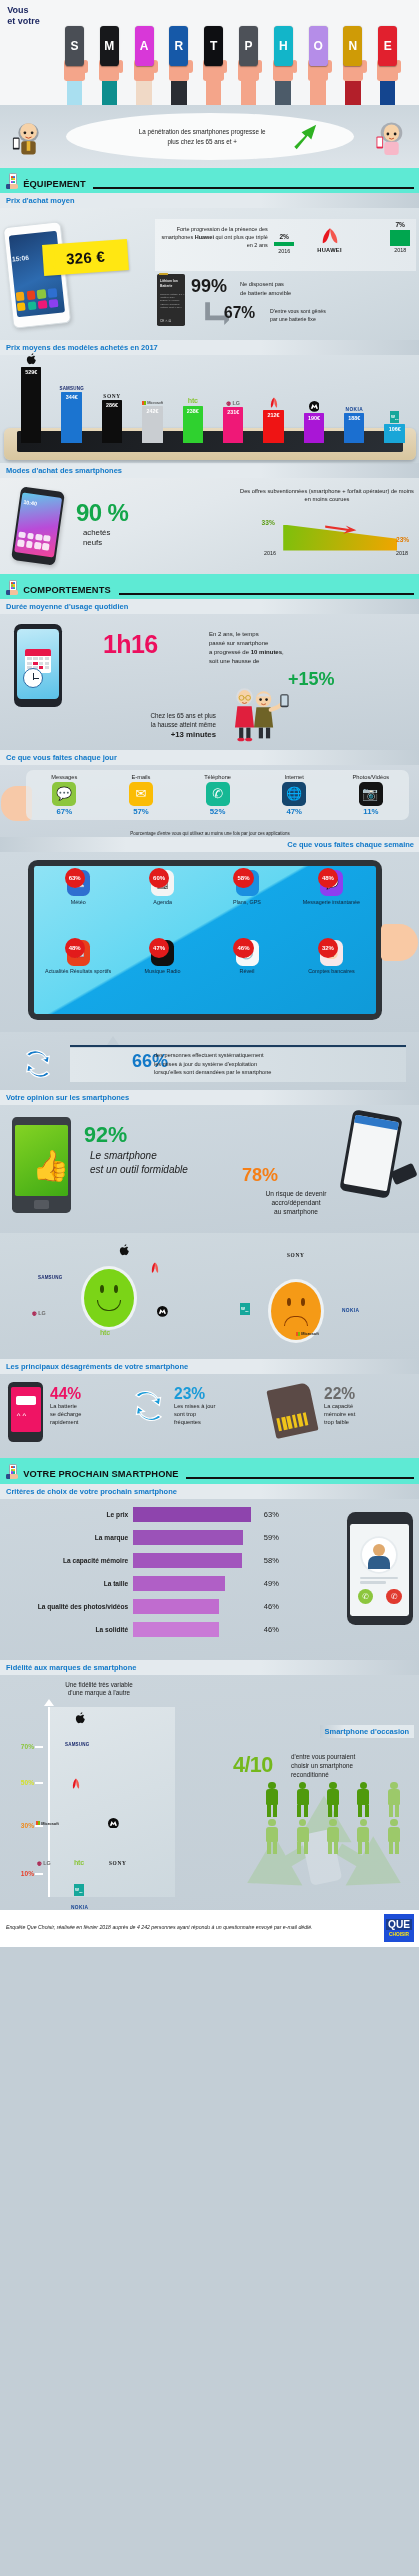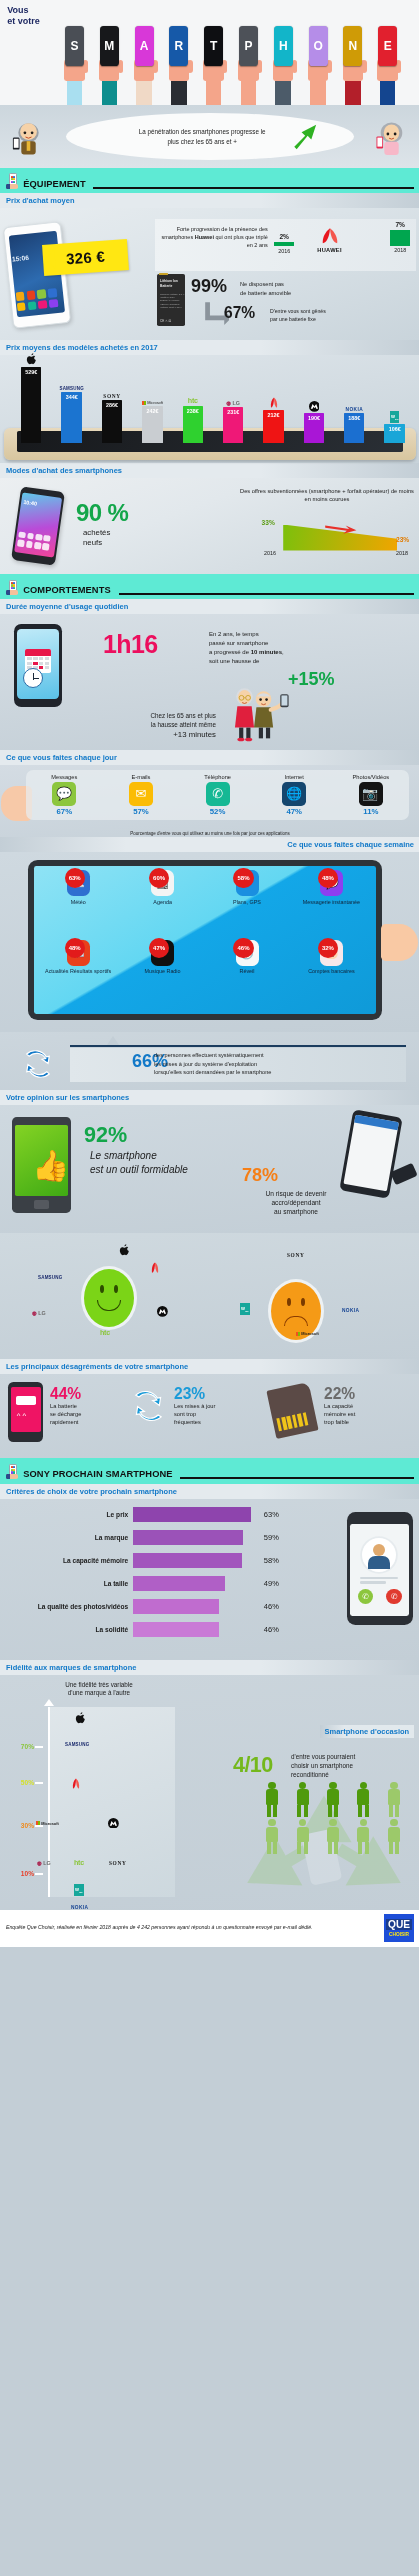--- a/index.html
+++ b/index.html
@@ -183,21 +183,21 @@
     background:#f7a98d; border-radius:18px 4.8px 2.4px 2.4px; z-index:-1; }
   .p1h16 { position:absolute; left:103px; top:15.6px; font-size:25px; font-weight:700;
     color:#ec0f5e; letter-spacing:-0.6px; }
   .t-en2 { position:absolute; left:209px; top:15.6px; width:126px; font-size:6px;
     line-height:1.5; }
   .t-en2 b { font-weight:700; }
   .p15 { position:absolute; left:288px; top:55px; font-size:18px; font-weight:700;
     color:#13a64a; }
   .t-chez { position:absolute; left:100px; bottom:9.6px; width:116px;
     font-size:6.3px; line-height:1.45; text-align:right; }
-  .t-chez b{ font-size:7.8px; font-weight:400; }
+  .t-chez b{ font-size:7.8px; font-weight:700; }
   .couple { position:absolute; left:229px; bottom:6px; }
 
   
   .jour { position:relative; height:72px;
     background:linear-gradient(175deg,#d4dce3,#c5d0d8); }
   .jour-card { position:absolute; left:26px; right:10.8px; top:4.8px; height:50px;
     background:rgba(232,237,240,.72); border-radius:7.2px; display:flex;
     align-items:center; justify-content:space-around; }
   .jcell { text-align:center; width:46px; }
   .jcell .lab { font-size:5.7px; margin-bottom:1.8px; }
@@ -1005,21 +1005,21 @@
           <i style="background:#e8401c"></i>
           <i style="background:#2e6fd0"></i>
           <i style="background:#8cc63e"></i>
           <i style="background:#fbbc05"></i>
           <i style="background:#8c3ff0"></i>
           <i style="background:#15b894"></i>
         </div>
       <div class="hnd"></div>
         <div class="cuff"></div>
     </div>
-    <div class="sec-title">SONY PROCHAIN SMARTPHONE</div>
+    <div class="sec-title">VOTRE PROCHAIN SMARTPHONE</div>
     <div class="sec-rule"></div>
   </div>
 
   <div class="sub-head">Critères de choix de votre prochain smartphone</div>
 
   <div class="crit">
     <div id="crit-rows">
         <div class="crow">
           <div class="lab">Le prix</div>
           <div class="trk">

